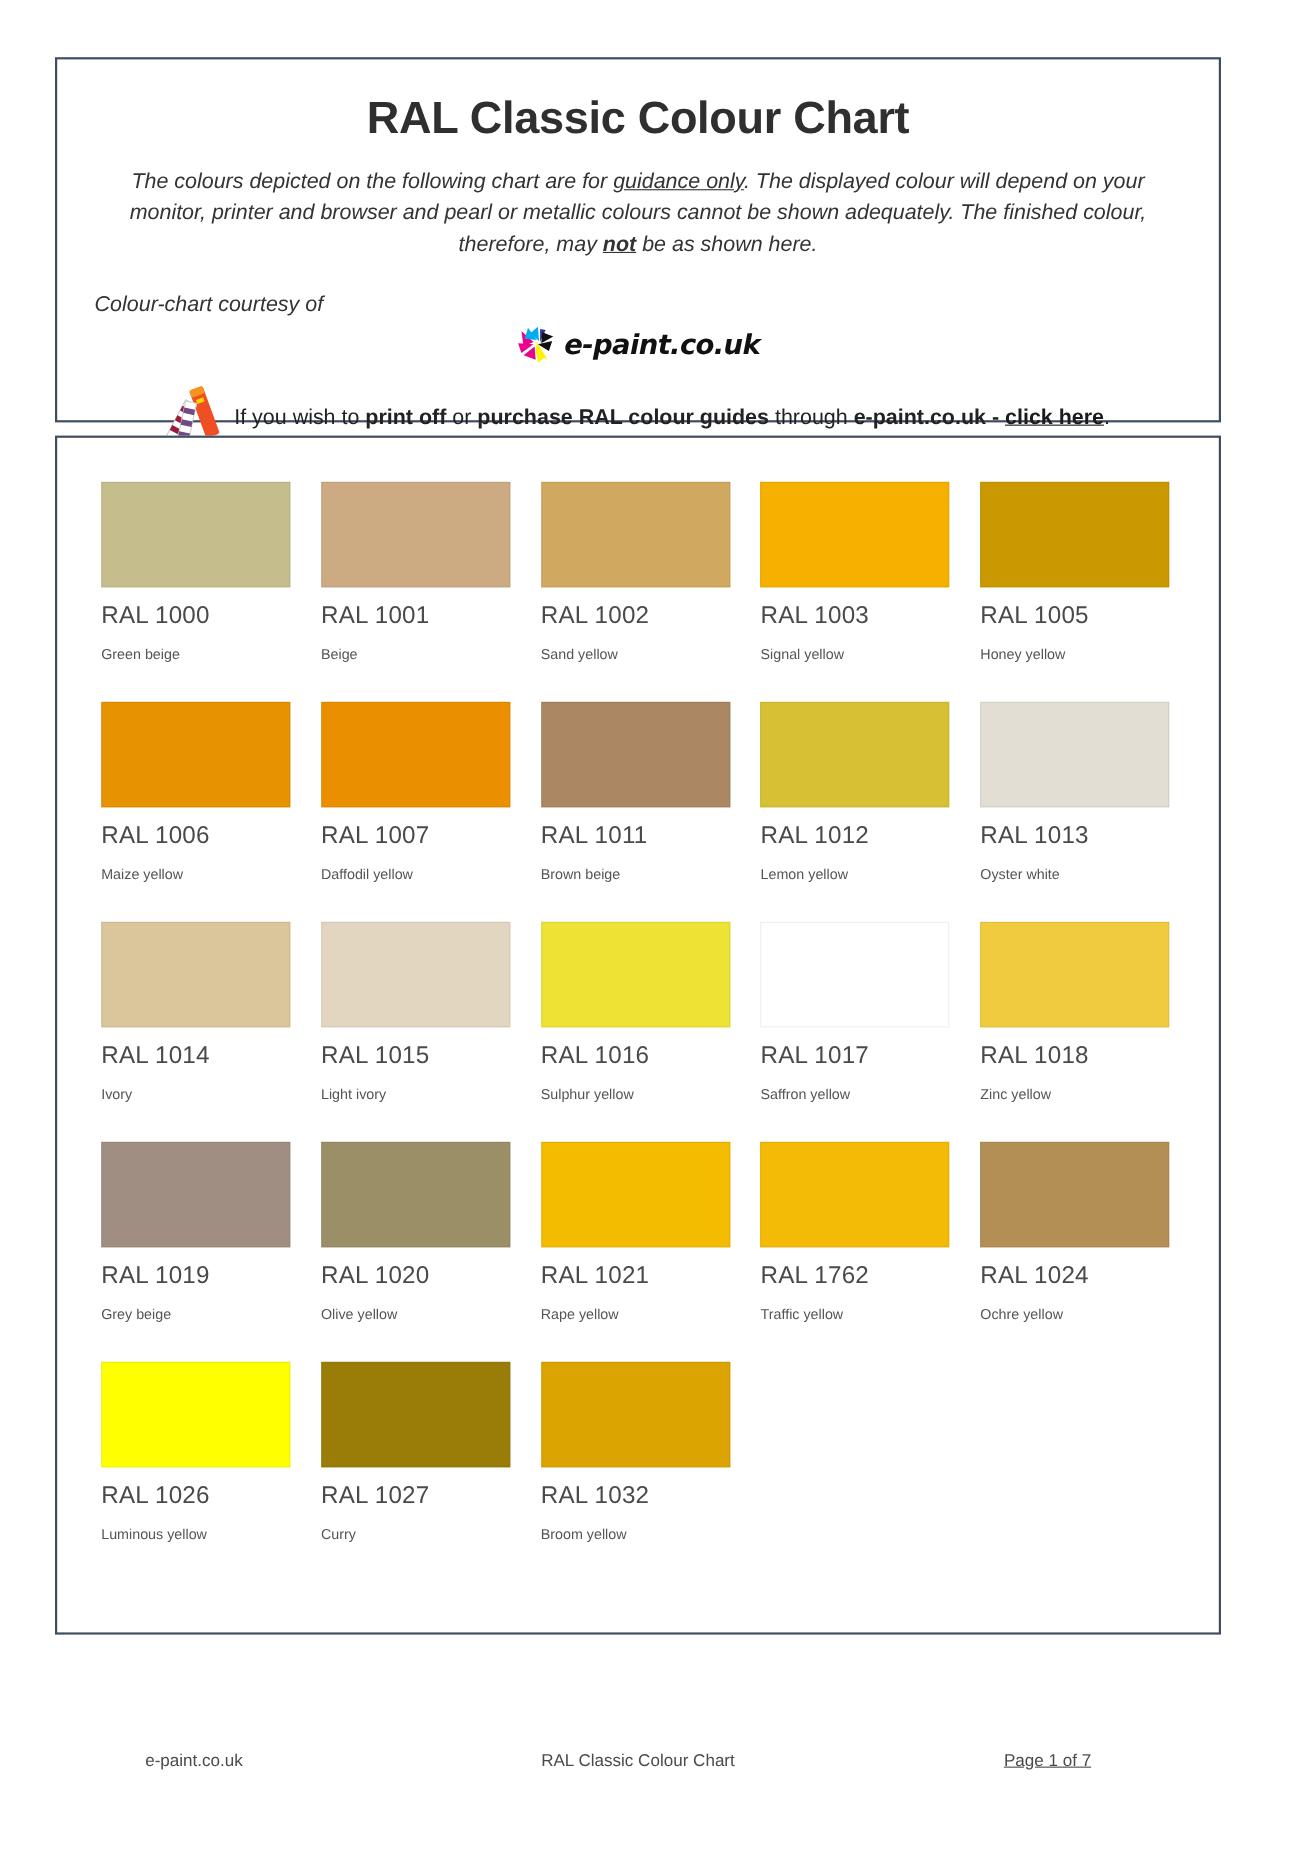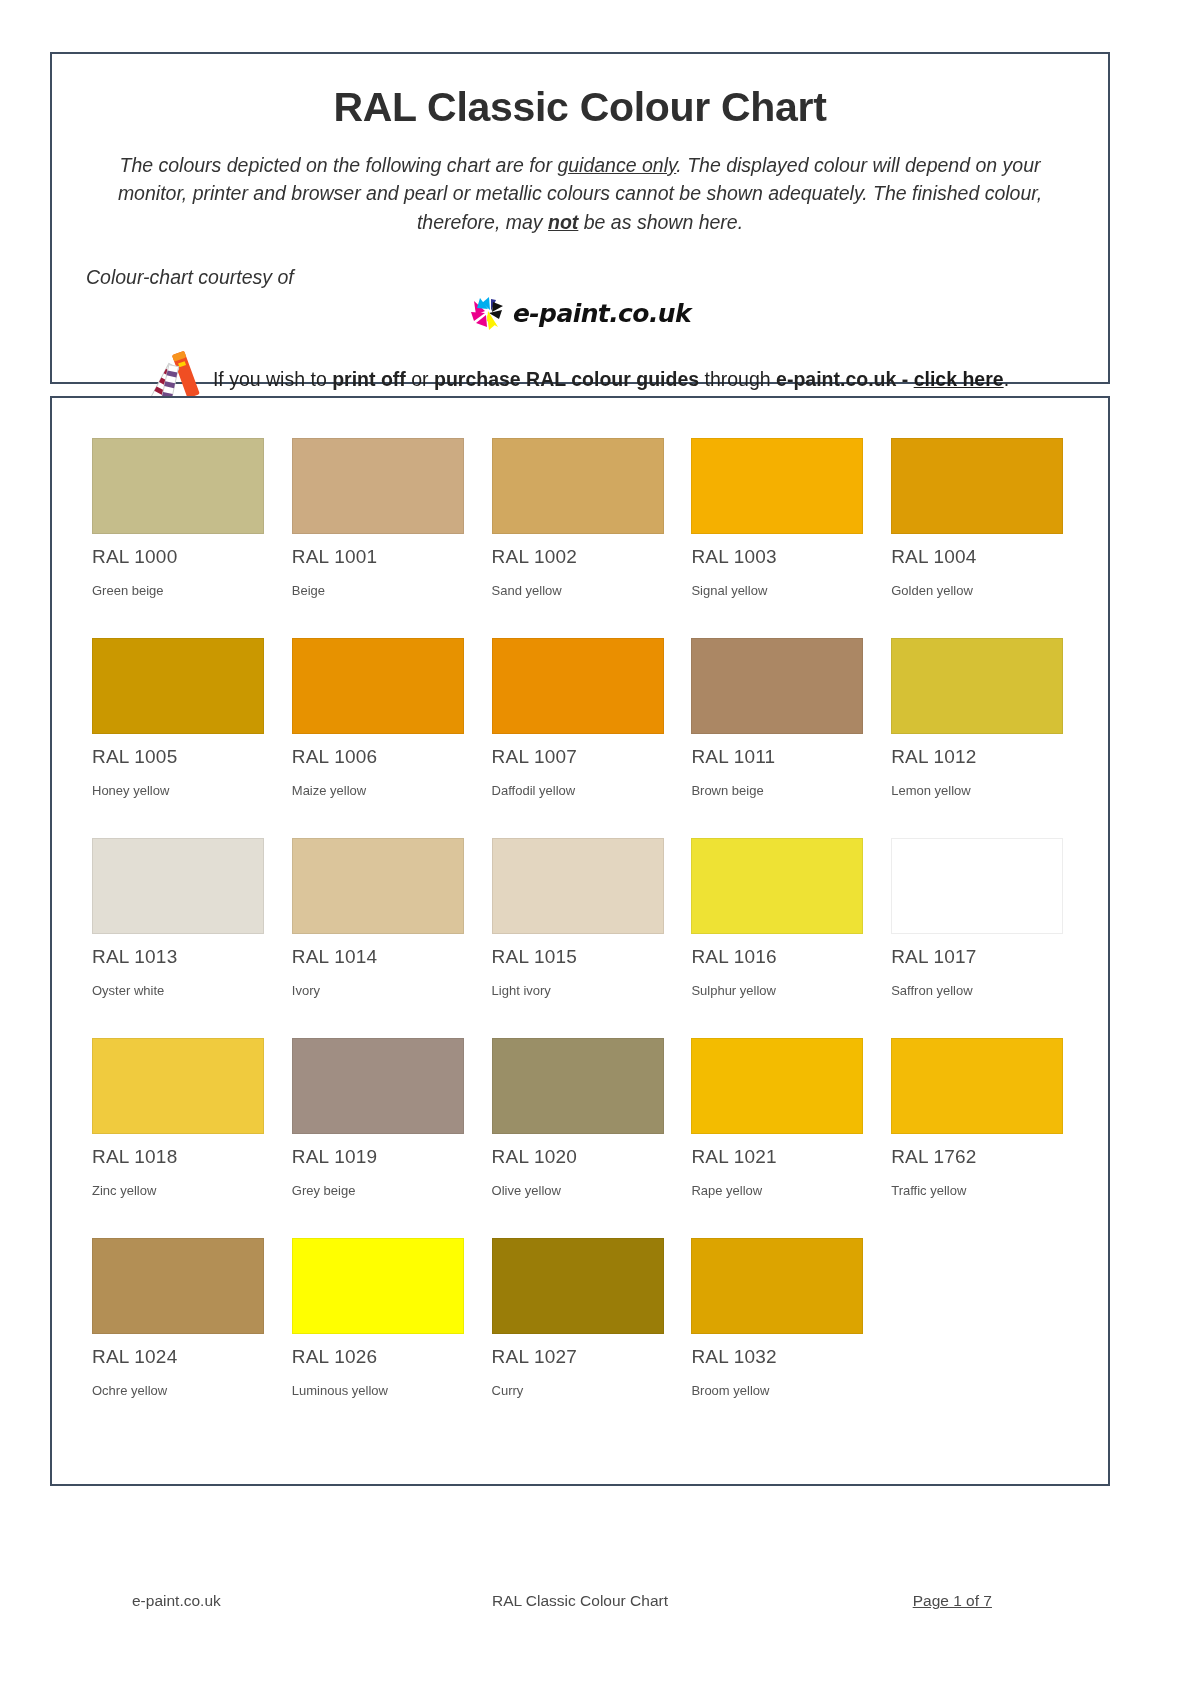--- a/index.html
+++ b/index.html
@@ -130,21 +130,21 @@
   .cell { position: relative; }
 
   .swatch {
     width: 172px;
     height: 96px;
     border: 1px solid rgba(0,0,0,0.07);
     box-sizing: border-box;
   }
 
   .code {
-    font-size: 19px;
+    font-size: 22px;
     color: #4a4a4a;
     margin-top: 12px;
     white-space: nowrap;
     letter-spacing: 0.2px;
   }
 
   .name {
     font-size: 13px;
     color: #555555;
     margin-top: 15px;
@@ -243,25 +243,20 @@
           <div class="swatch" style="background: rgb(209, 168, 96);"></div>
           <div class="code">RAL 1002</div>
           <div class="name">Sand yellow</div>
         </div>
         <div class="cell">
           <div class="swatch" style="background: rgb(245, 176, 0);"></div>
           <div class="code">RAL 1003</div>
           <div class="name">Signal yellow</div>
         </div>
         <div class="cell">
-          <div class="swatch" style="background: rgb(220, 156, 5);"></div>
-          <div class="code">RAL 1004</div>
-          <div class="name">Golden yellow</div>
-        </div>
-        <div class="cell">
           <div class="swatch" style="background: rgb(202, 152, 0);"></div>
           <div class="code">RAL 1005</div>
           <div class="name">Honey yellow</div>
         </div>
         <div class="cell">
           <div class="swatch" style="background: rgb(231, 146, 0);"></div>
           <div class="code">RAL 1006</div>
           <div class="name">Maize yellow</div>
         </div>
         <div class="cell">

